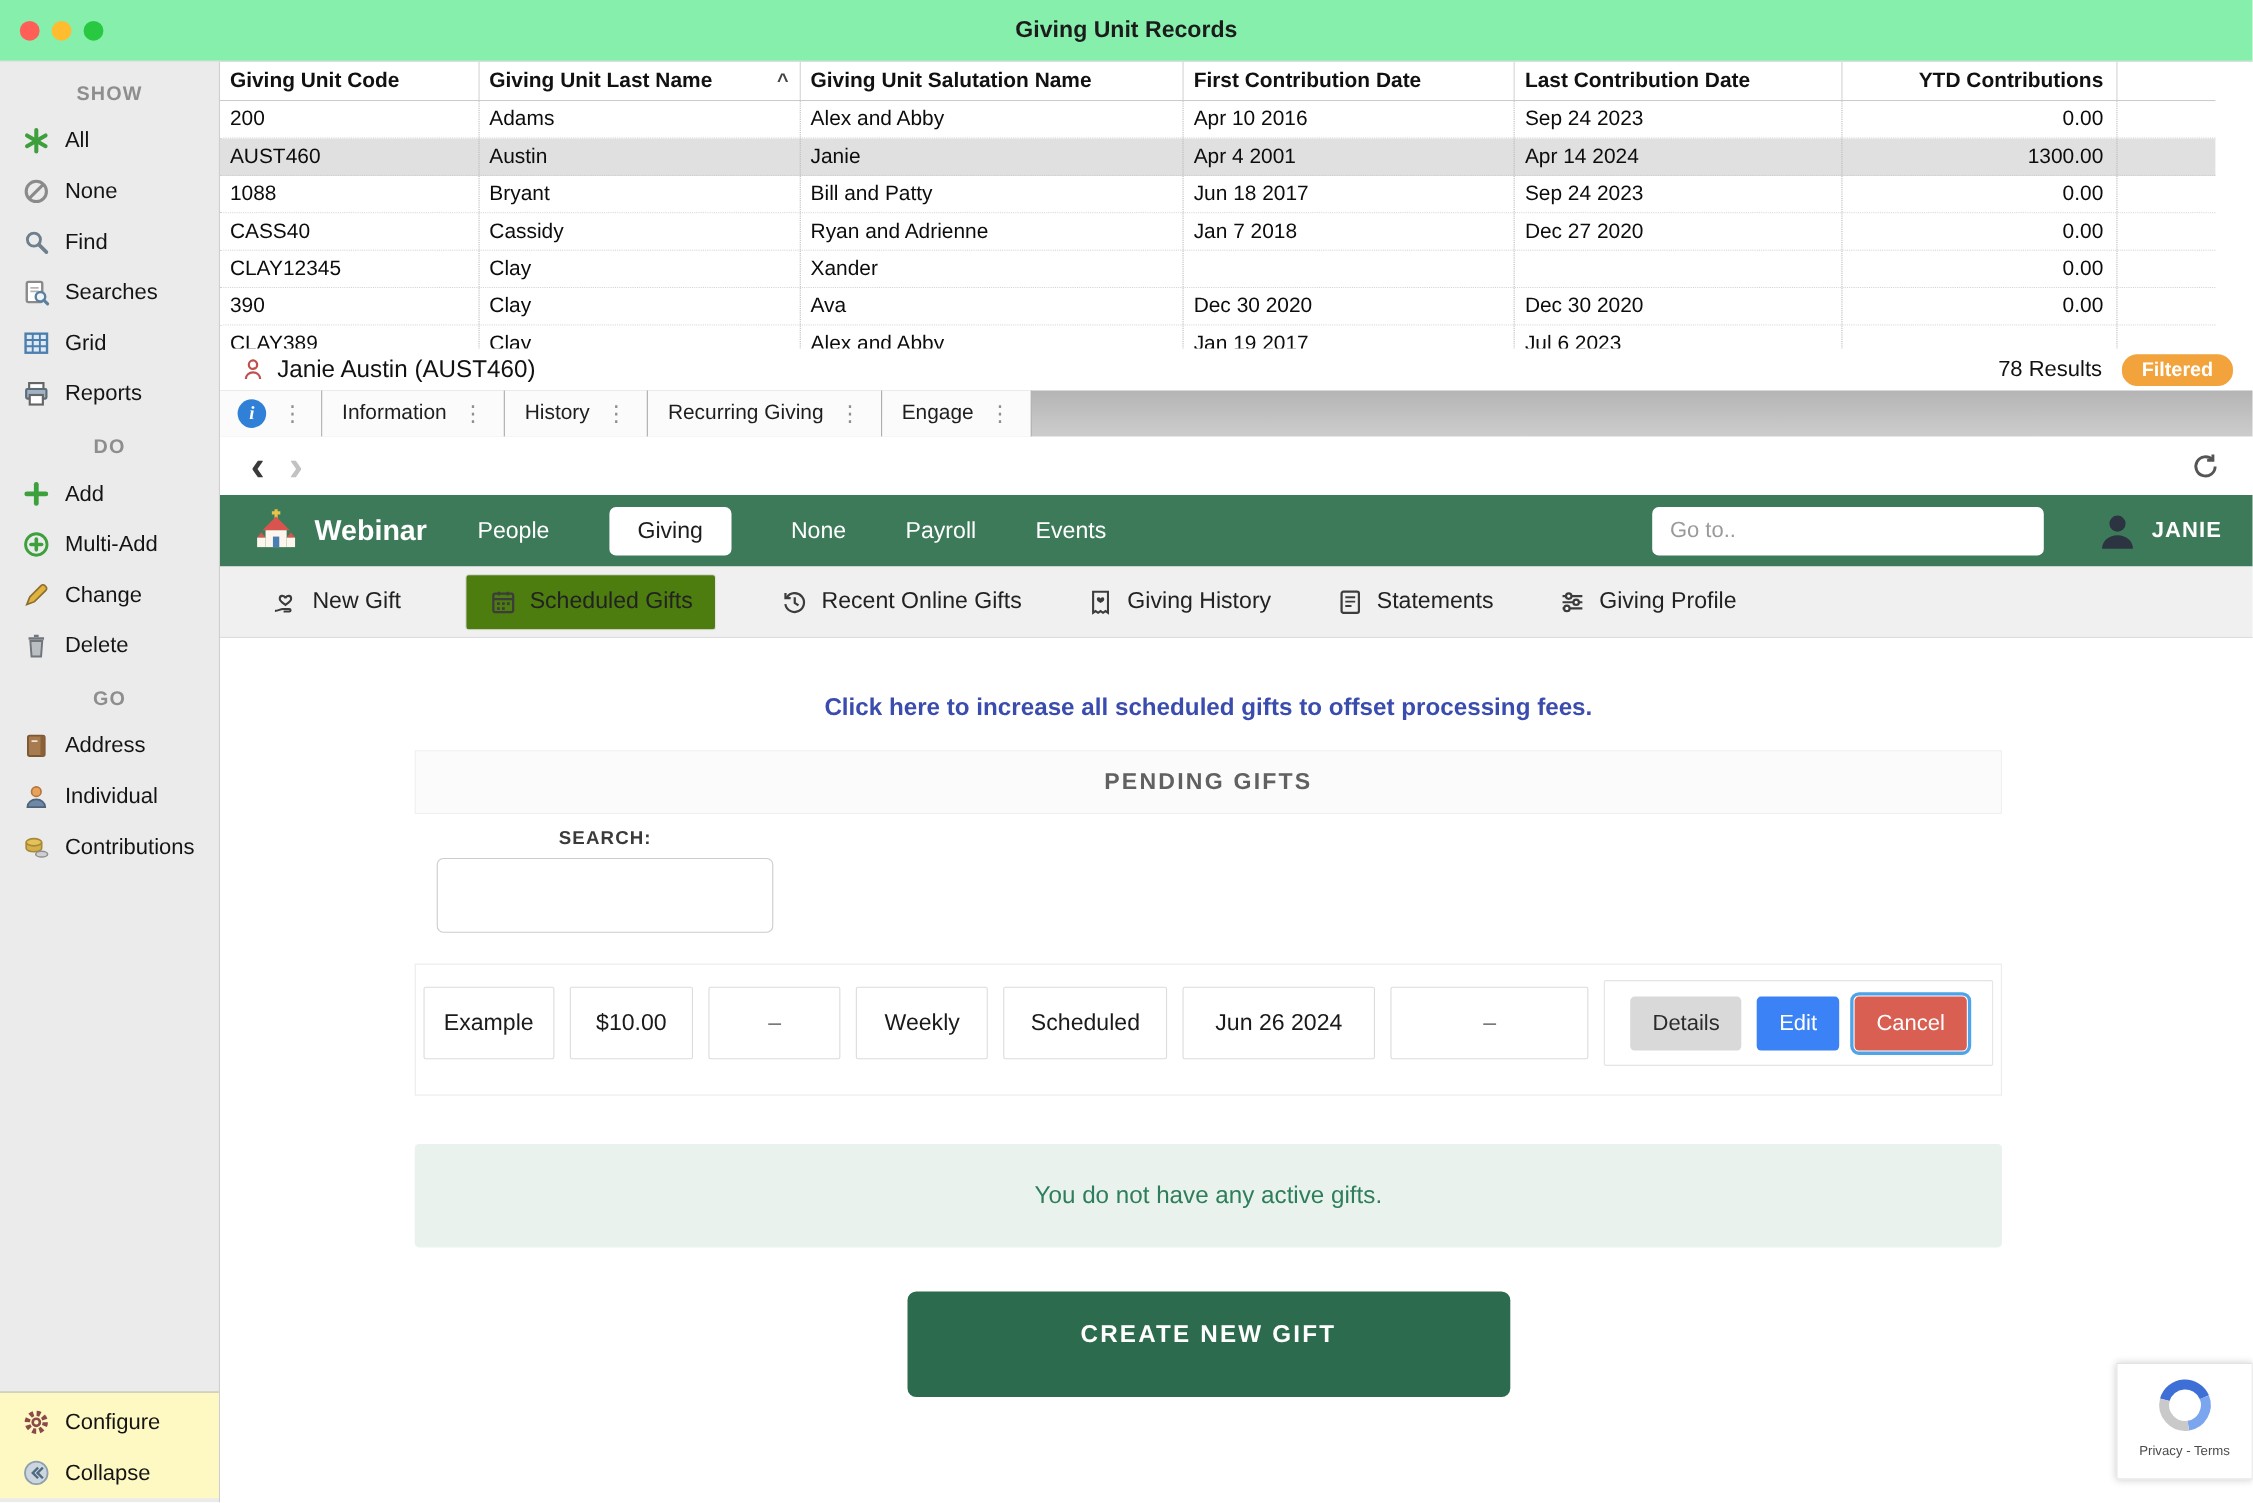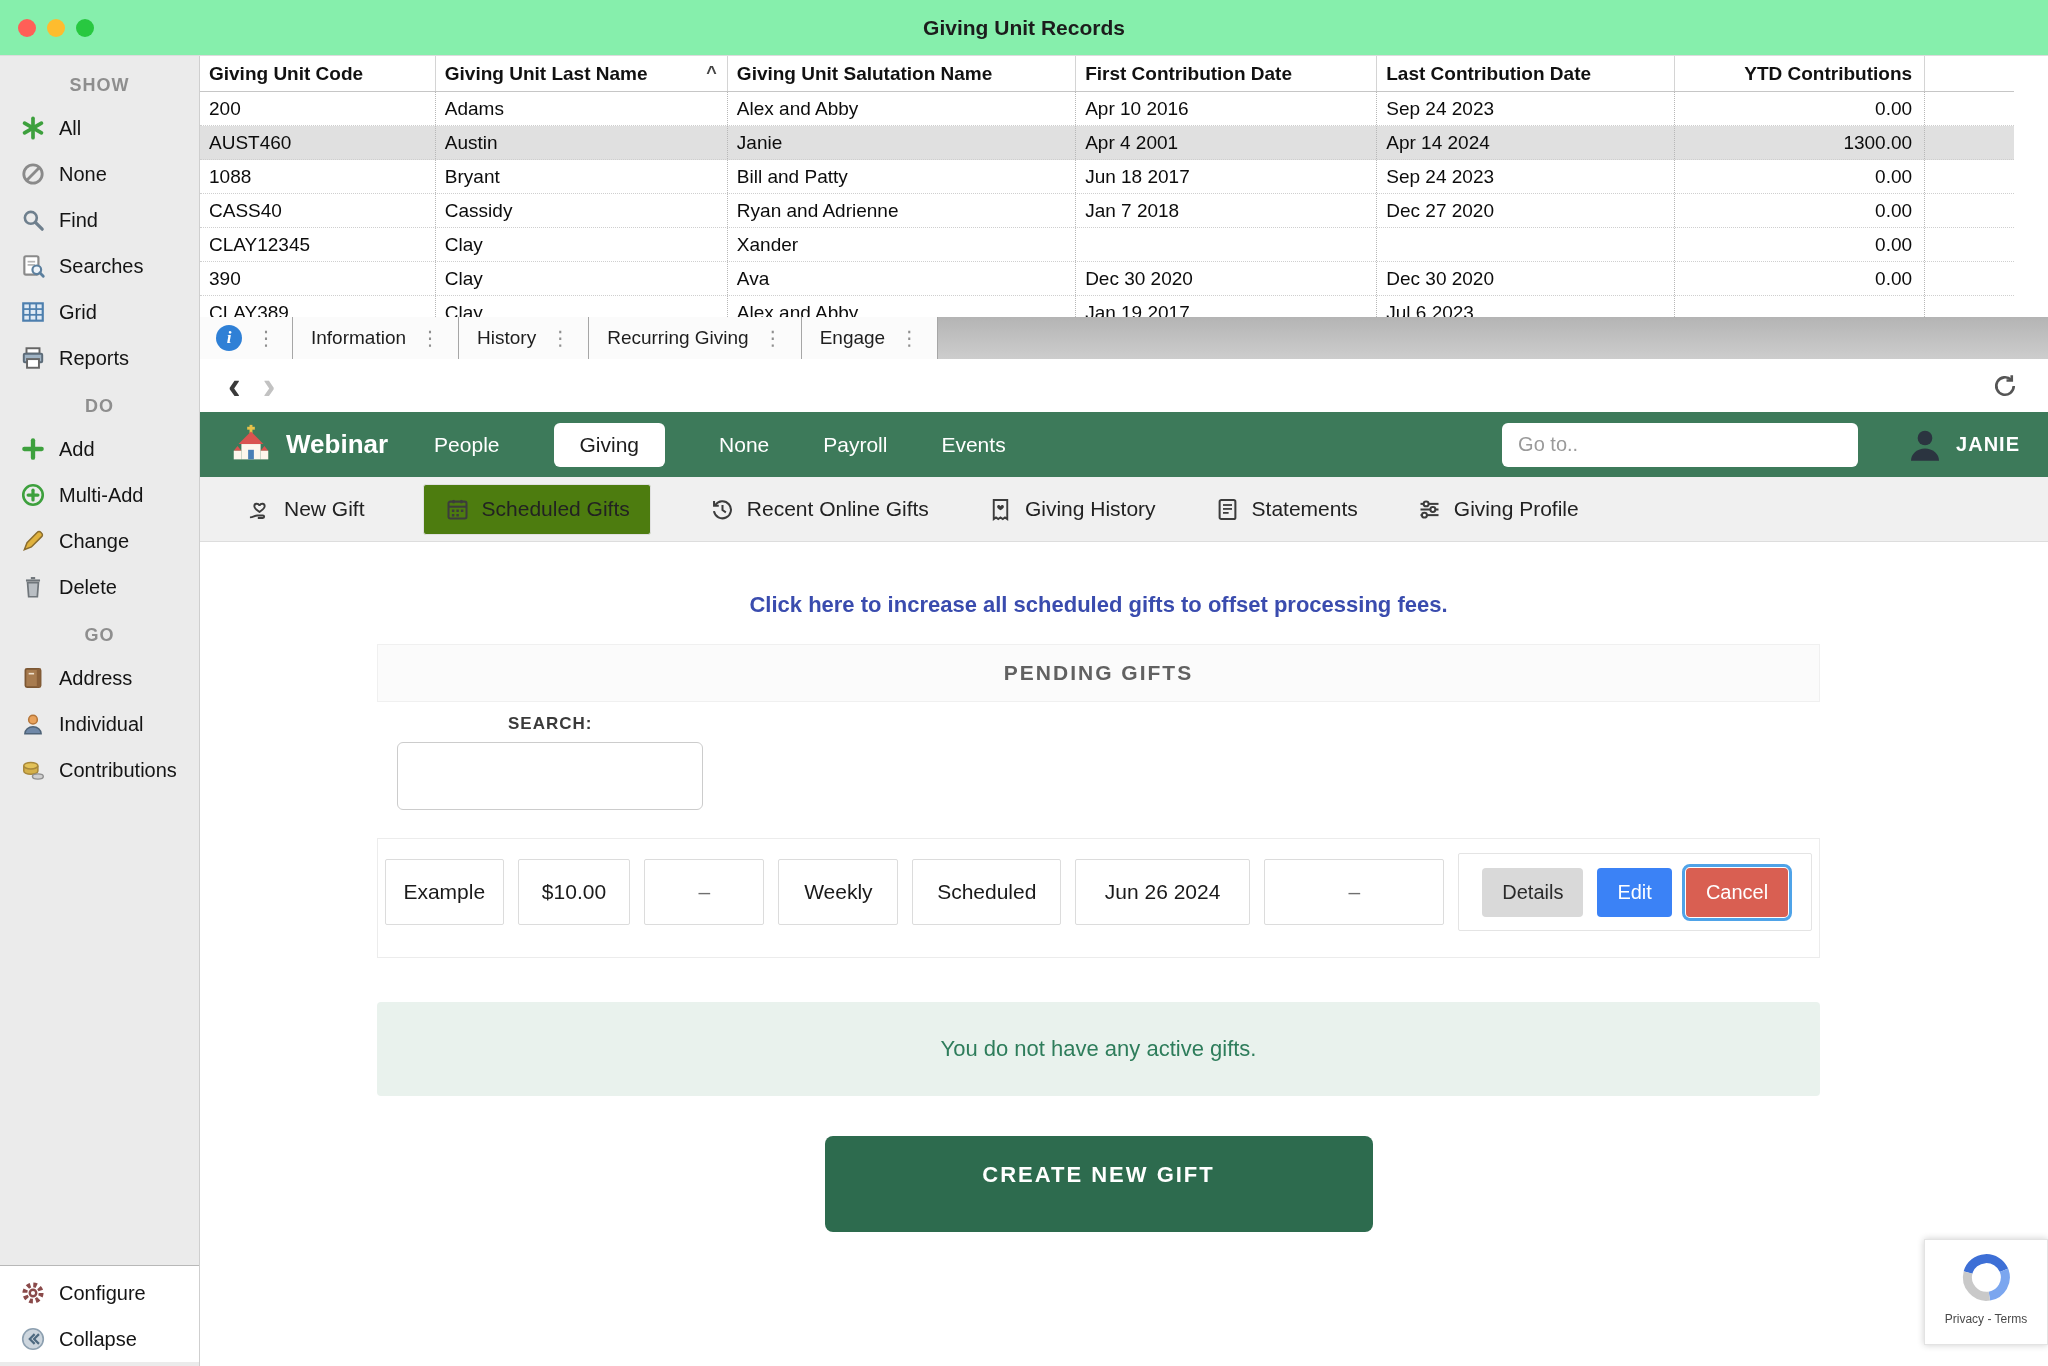--- a/index.html
+++ b/index.html
@@ -15,21 +15,21 @@
   .win-title { position:absolute; left:0; right:0; text-align:center; font-size:21px; font-weight:bold; color:#1c1c1c; }
 
   .main { display:flex; height:1310px; }
 
   
   .sidebar { position:relative; width:200px; background:#ebebeb; border-right:1px solid #cfcfcf; padding-top:4px; flex:none; }
   .shead { text-align:center; color:#8e8e8e; font-weight:bold; font-size:18px; letter-spacing:1px; padding:15px 0 9px; }
   .srow { display:flex; align-items:center; gap:13px; height:46px; padding-left:20px; font-size:20px; color:#141414; cursor:default; }
   .sicon { width:26px; height:26px; flex:none; display:flex; align-items:center; justify-content:center; }
   .sicon svg { width:26px; height:26px; }
-  .side-footer { position:absolute; bottom:4px; left:0; right:0; border-top:1px solid #b8b8b8; padding-top:4px; background:#ffffff; }
+  .side-footer { position:absolute; bottom:4px; left:0; right:0; border-top:1px solid #b8b8b8; padding-top:4px; background:#fef9c3; }
 
   
   .content { flex:1; display:flex; flex-direction:column; min-width:0; }
   .records { height:261px; overflow:hidden; background:#fff; }
   .rtable { width:calc(100% - 34px); }
   .thead { display:flex; height:36px; border-bottom:1px solid #c6c6c6; }
   .th { display:flex; align-items:center; font-size:19px; font-weight:bold; color:#111; padding-left:9px;
         border-right:1px solid #d4d4d4; overflow:hidden; white-space:nowrap; }
   .th.ytd { justify-content:flex-end; padding-right:12px; }
   .sort { margin-left:auto; margin-right:10px; font-weight:bold; color:#444; font-size:18px; }
@@ -402,20 +402,33 @@
             <div class="td c1">Clay</div>
             <div class="td c2">Alex and Abby</div>
             <div class="td c3">Jan 19 2017</div>
             <div class="td c4">Jul 6 2023</div>
             <div class="td c5 ytd"></div>
             <div class="td c6"></div>
           </div>
         </div>
       </div>
 
+      <div class="record-bar">
+        <span class="rb-icon">
+            <svg viewBox="0 0 24 24">
+              <circle cx="12" cy="7.5" r="3.8" fill="none" stroke="#c0504d" stroke-width="2"></circle>
+              <path d="M5.5 20.5 a6.5 6 0 0 1 13 0" fill="none" stroke="#c0504d" stroke-width="2"></path>
+            </svg>
+          </span>
+        <span class="rb-name">Janie Austin (AUST460)</span>
+        <span class="rb-right">
+          <span class="rb-results">78 Results</span>
+          <span class="rb-badge">Filtered</span>
+        </span>
+      </div>
 
       <div class="tabbar">
         <div class="dtab icon-tab">
           <span class="info-dot">i</span>
           <span class="dots">⋮</span>
         </div>
         <div class="dtab">
           <span>Information</span>
           <span class="dots">⋮</span>
         </div>

